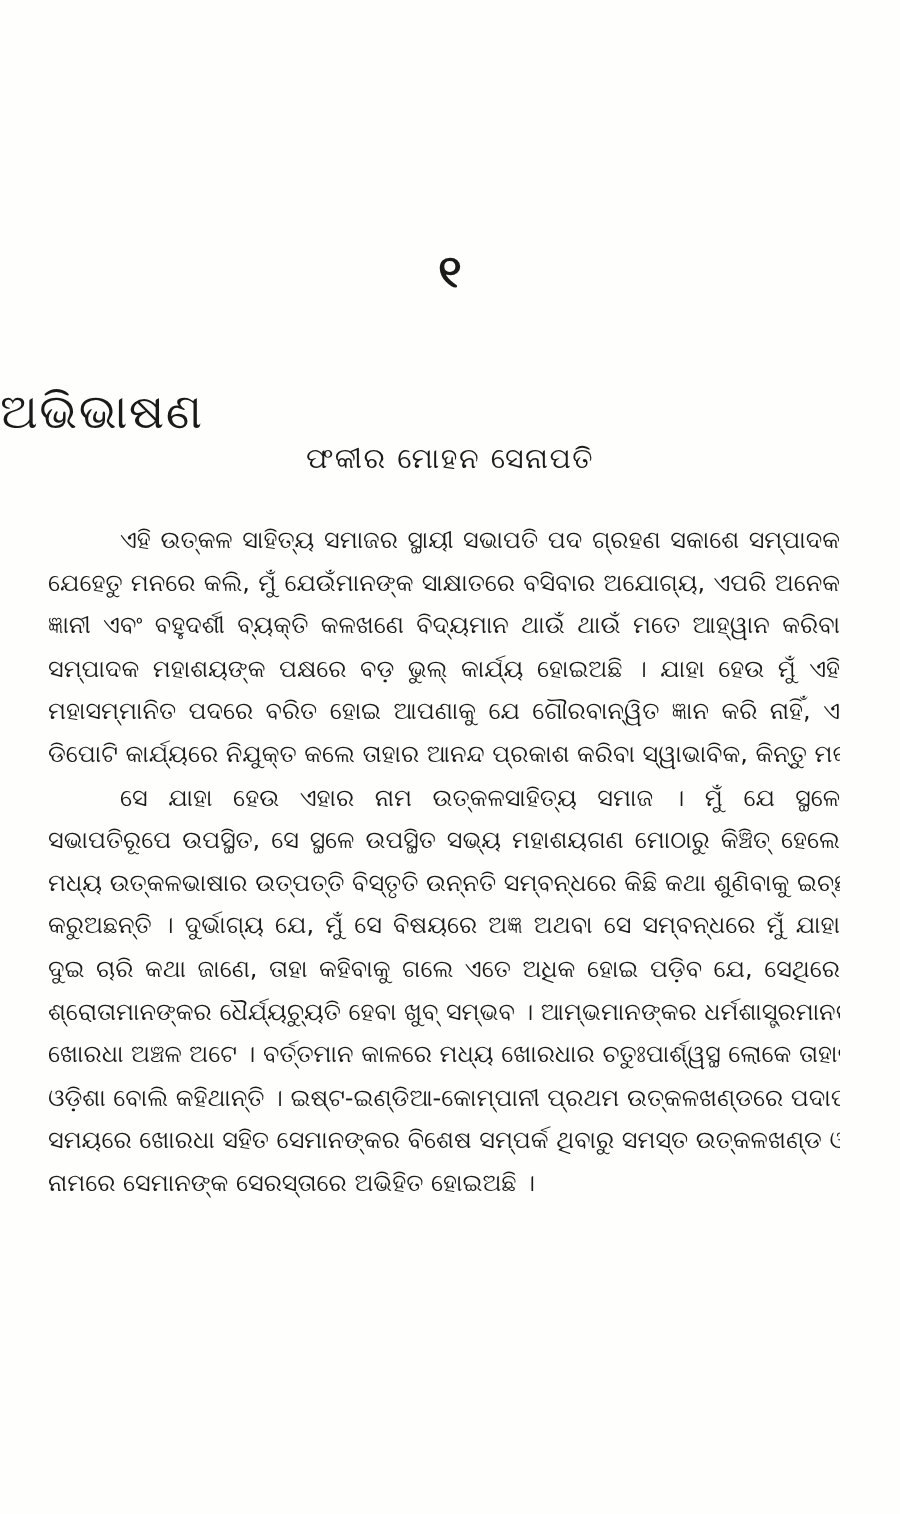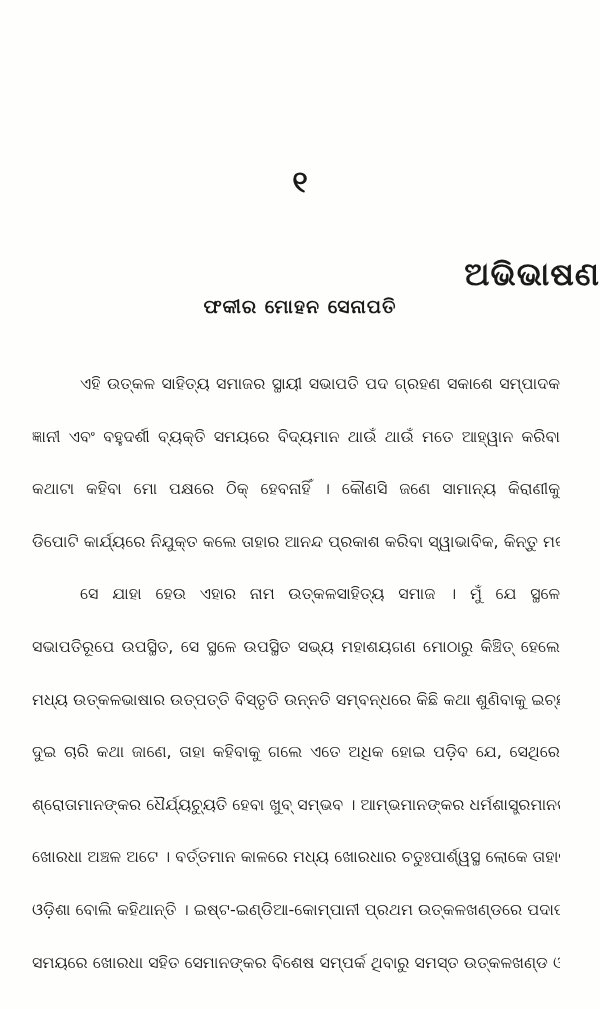--- a/index.html
+++ b/index.html
@@ -30,76 +30,79 @@
       text-align: center;
       font-size: 30px;
       font-weight: bold;
       line-height: 40px;
     }
     .chapter-title {
       position: absolute;
       left: 0;
       width: 600px;
       top: 252px;
-      text-align: right;
+      text-align: left;
       font-size: 32px;
-      font-weight: bold;
+      font-weight: normal;
       line-height: 44px;
       letter-spacing: 1px;
     }
     .author {
       position: absolute;
       left: 0;
       width: 600px;
       top: 292px;
       text-align: center;
       font-size: 19px;
-      font-weight: bold;
+      font-weight: normal;
       line-height: 28px;
       letter-spacing: 1px;
     }
     .body-text {
       position: absolute;
       left: 32px;
       width: 528px;
       top: 346px;
     }
     .line {
       display: block;
       height: 28.6px;
       line-height: 28.6px;
       font-size: 16px;
       white-space: nowrap;
       text-align: justify;
       text-align-last: justify;
       overflow: hidden;
-      margin-top: 24px;
     }
     .line.indent {
       padding-left: 48px;
     }
     .line.last {
       text-align-last: left;
     }
   </style>
 </head>
 <body>
 
 <div class="page">
   <div class="page-number">୧</div>
   <div class="chapter-title">ଅଭିଭାଷଣ</div>
   <div class="author">ଫକୀର ମୋହନ ସେନାପତି</div>
 
   <div class="body-text">
     <span class="line indent">ଏହି ଉତ୍କଳ ସାହିତ୍ୟ ସମାଜର ସ୍ଥାୟୀ ସଭାପତି ପଦ ଗ୍ରହଣ ସକାଶେ ସମ୍ପାଦକ</span>
-    <span class="line">ଜ୍ଞାନୀ ଏବଂ ବହୁଦର୍ଶୀ ବ୍ୟକ୍ତି ସମୟରେ ବିଦ୍ୟମାନ ଥାଉଁ ଥାଉଁ ମତେ ଆହ୍ୱାନ କରିବା</span>
-    <span class="line">କଥାଟା କହିବା ମୋ ପକ୍ଷରେ ଠିକ୍ ହେବନାହିଁ । କୌଣସି ଜଣେ ସାମାନ୍ୟ କିରାଣୀକୁ</span>
+    <span class="line">ଯେହେତୁ ମନରେ କଲି, ମୁଁ ଯେଉଁମାନଙ୍କ ସାକ୍ଷାତରେ ବସିବାର ଅଯୋଗ୍ୟ, ଏପରି ଅନେକ</span>
+    <span class="line">ଜ୍ଞାନୀ ଏବଂ ବହୁଦର୍ଶୀ ବ୍ୟକ୍ତି କଳଖଣେ ବିଦ୍ୟମାନ ଥାଉଁ ଥାଉଁ ମତେ ଆହ୍ୱାନ କରିବା</span>
+    <span class="line">ସମ୍ପାଦକ ମହାଶୟଙ୍କ ପକ୍ଷରେ ବଡ଼ ଭୁଲ୍ କାର୍ଯ୍ୟ ହୋଇଅଛି । ଯାହା ହେଉ ମୁଁ ଏହି</span>
+    <span class="line">ମହାସମ୍ମାନିତ ପଦରେ ବରିତ ହୋଇ ଆପଣାକୁ ଯେ ଗୌରବାନ୍ୱିତ ଜ୍ଞାନ କରି ନାହିଁ, ଏ</span>
     <span class="line">ଡିପୋଟି କାର୍ଯ୍ୟରେ ନିଯୁକ୍ତ କଲେ ତାହାର ଆନନ୍ଦ ପ୍ରକାଶ କରିବା ସ୍ୱାଭାବିକ, କିନ୍ତୁ ମକଦ୍ଦମା</span>
     <span class="line indent">ସେ ଯାହା ହେଉ ଏହାର ନାମ ଉତ୍କଳସାହିତ୍ୟ ସମାଜ । ମୁଁ ଯେ ସ୍ଥଳେ</span>
     <span class="line">ସଭାପତିରୂପେ ଉପସ୍ଥିତ, ସେ ସ୍ଥଳେ ଉପସ୍ଥିତ ସଭ୍ୟ ମହାଶୟଗଣ ମୋଠାରୁ କିଞ୍ଚିତ୍ ହେଲେ</span>
     <span class="line">ମଧ୍ୟ ଉତ୍କଳଭାଷାର ଉତ୍ପତ୍ତି ବିସ୍ତୃତି ଉନ୍ନତି ସମ୍ବନ୍ଧରେ କିଛି କଥା ଶୁଣିବାକୁ ଇଚ୍ଛା</span>
+    <span class="line">କରୁଅଛନ୍ତି । ଦୁର୍ଭାଗ୍ୟ ଯେ, ମୁଁ ସେ ବିଷୟରେ ଅଜ୍ଞ ଅଥବା ସେ ସମ୍ବନ୍ଧରେ ମୁଁ ଯାହା</span>
     <span class="line">ଦୁଇ ଚାରି କଥା ଜାଣେ, ତାହା କହିବାକୁ ଗଲେ ଏତେ ଅଧିକ ହୋଇ ପଡ଼ିବ ଯେ, ସେଥିରେ</span>
     <span class="line">ଶ୍ରୋତାମାନଙ୍କର ଧୈର୍ଯ୍ୟଚ୍ୟୁତି ହେବା ଖୁବ୍ ସମ୍ଭବ । ଆମ୍ଭମାନଙ୍କର ଧର୍ମଶାସ୍ତ୍ରମାନଙ୍କରୁ</span>
     <span class="line">ଖୋରଧା ଅଞ୍ଚଳ ଅଟେ । ବର୍ତ୍ତମାନ କାଳରେ ମଧ୍ୟ ଖୋରଧାର ଚତୁଃପାର୍ଶ୍ୱସ୍ଥ ଲୋକେ ତାହାକୁ</span>
     <span class="line">ଓଡ଼ିଶା ବୋଲି କହିଥାନ୍ତି । ଇଷ୍ଟ-ଇଣ୍ଡିଆ-କୋମ୍ପାନୀ ପ୍ରଥମ ଉତ୍କଳଖଣ୍ଡରେ ପଦାର୍ପଣ</span>
     <span class="line">ସମୟରେ ଖୋରଧା ସହିତ ସେମାନଙ୍କର ବିଶେଷ ସମ୍ପର୍କ ଥିବାରୁ ସମସ୍ତ ଉତ୍କଳଖଣ୍ଡ ଓଡ଼ିଶା</span>
+    <span class="line last">ନାମରେ ସେମାନଙ୍କ ସେରସ୍ତାରେ ଅଭିହିତ ହୋଇଅଛି ।</span>
   </div>
 </div>
 
 </body></html>

